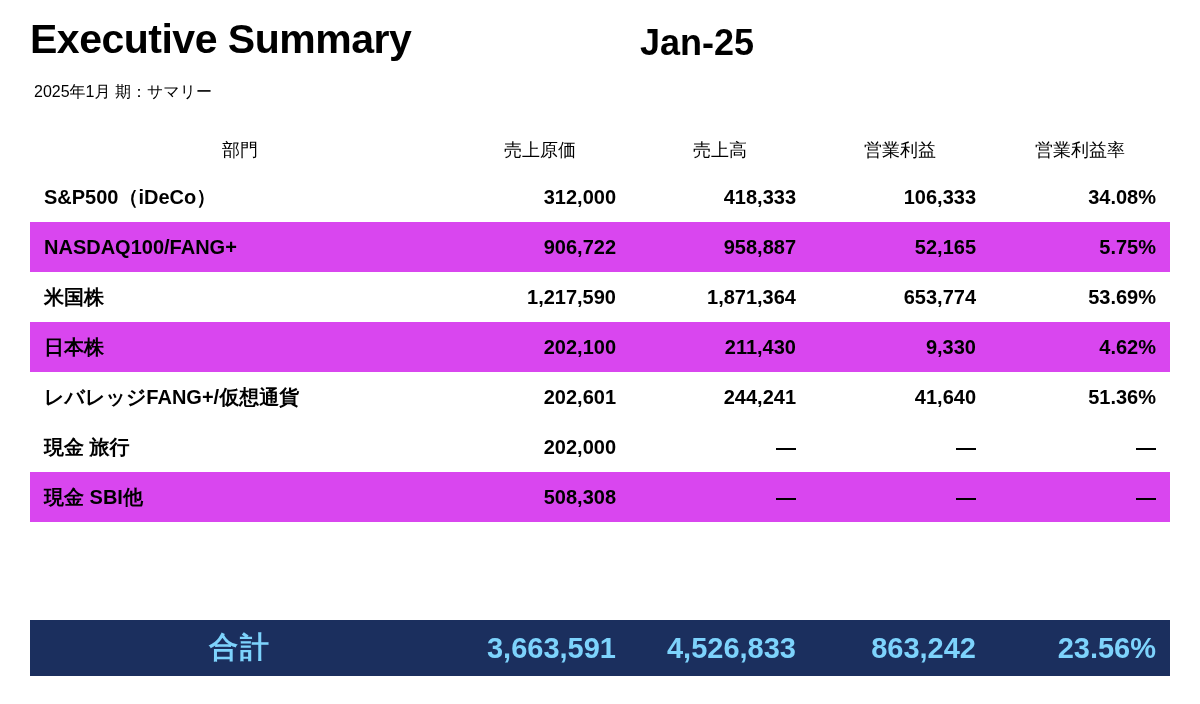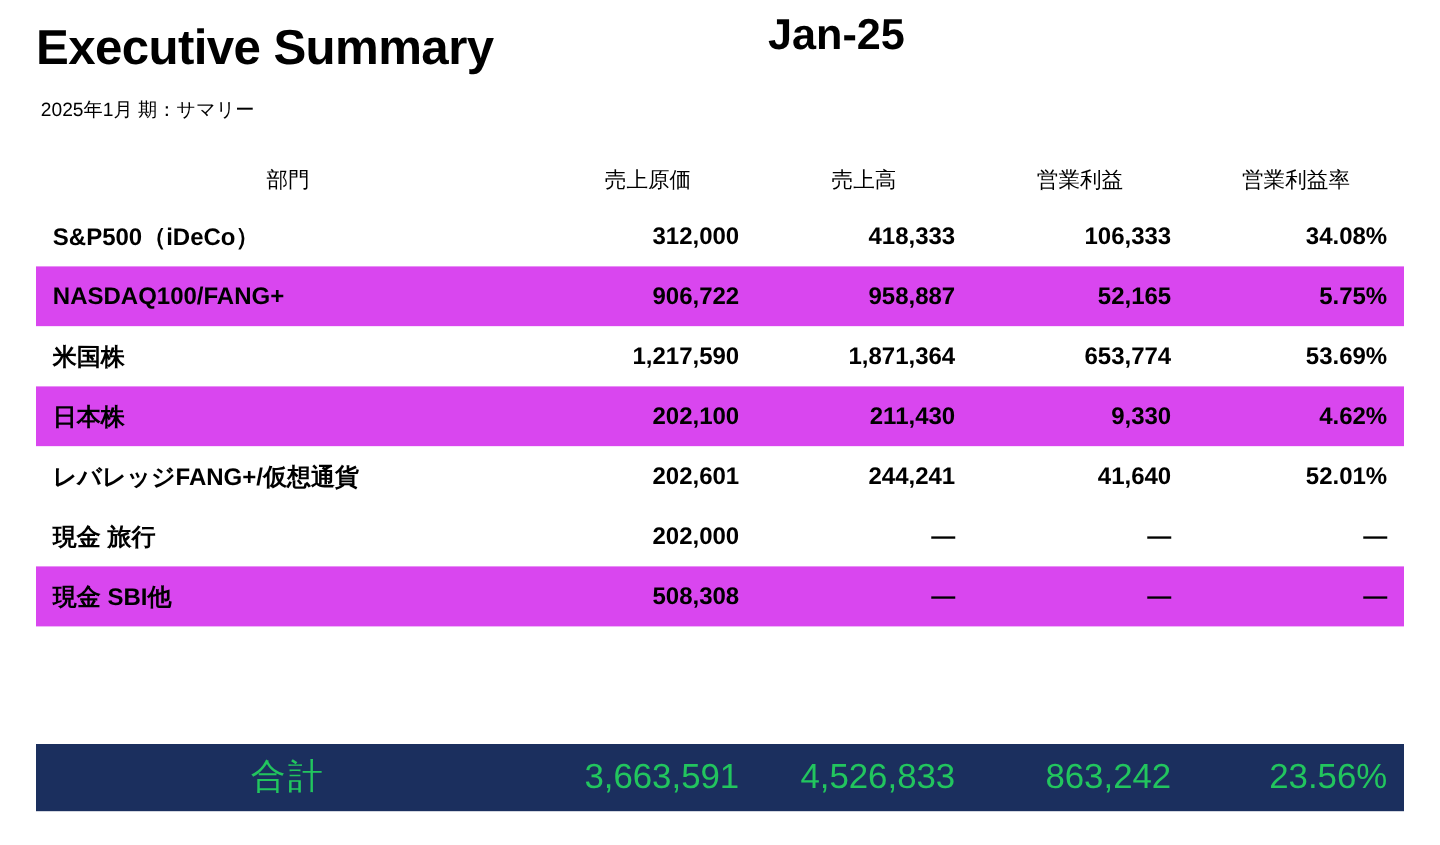--- a/index.html
+++ b/index.html
@@ -31,21 +31,21 @@
     left: 30px;
     top: 16px;
     font-size: 41px;
     font-weight: bold;
     letter-spacing: -0.5px;
     white-space: nowrap;
   }
   .title-period {
     position: absolute;
     left: 640px;
-    top: 8px;
+    top: 22px;
     font-size: 36px;
     font-weight: bold;
     white-space: nowrap;
   }
   .subtitle {
     position: absolute;
     left: 34px;
     top: 82px;
     font-size: 16px;
     font-weight: normal;
@@ -110,24 +110,24 @@
   }
   table.total {
     border-collapse: collapse;
     width: 1140px;
     table-layout: fixed;
   }
   table.total col.c-dept { width: 420px; }
   table.total col.c-num  { width: 180px; }
   table.total td {
     background: #1b2f5e;
-    color: #22c55e;
+    color: #7dd3fc;
     height: 56px;
     font-size: 29px;
-    font-weight: normal;
+    font-weight: bold;
     padding: 0 14px;
     white-space: nowrap;
   }
   table.total td.dept {
     text-align: center;
     letter-spacing: 2px;
   }
   table.total td.num {
     text-align: right;
   }
@@ -188,21 +188,21 @@
           <td class="num">202,100</td>
           <td class="num">211,430</td>
           <td class="num">9,330</td>
           <td class="num">4.62%</td>
         </tr>
         <tr class="plain">
           <td class="dept">レバレッジFANG+/仮想通貨</td>
           <td class="num">202,601</td>
           <td class="num">244,241</td>
           <td class="num">41,640</td>
-          <td class="num">52.01%</td>
+          <td class="num">51.36%</td>
         </tr>
         <tr class="plain">
           <td class="dept">現金 旅行</td>
           <td class="num">202,000</td>
           <td class="num">—</td>
           <td class="num">—</td>
           <td class="num">—</td>
         </tr>
         <tr class="alt">
           <td class="dept">現金 SBI他</td>

